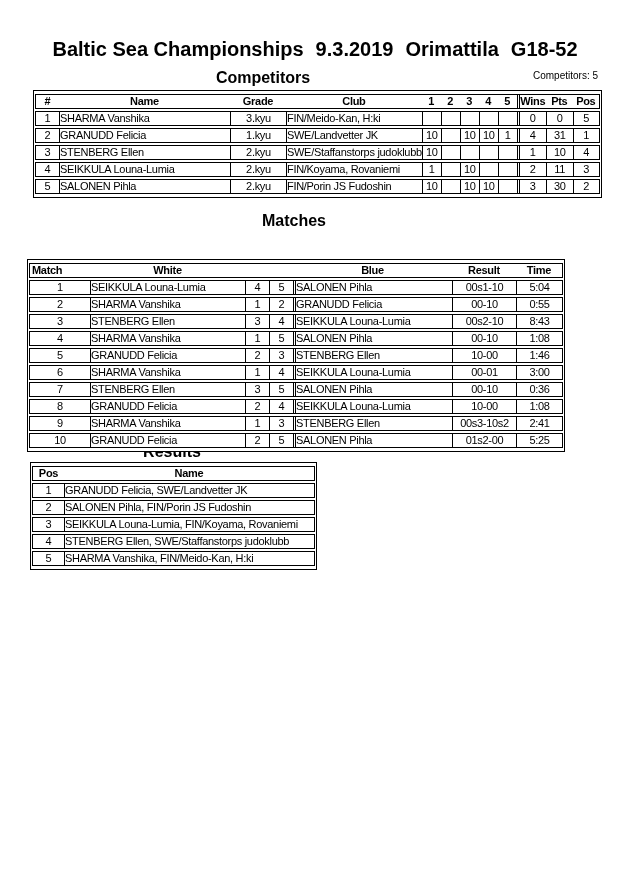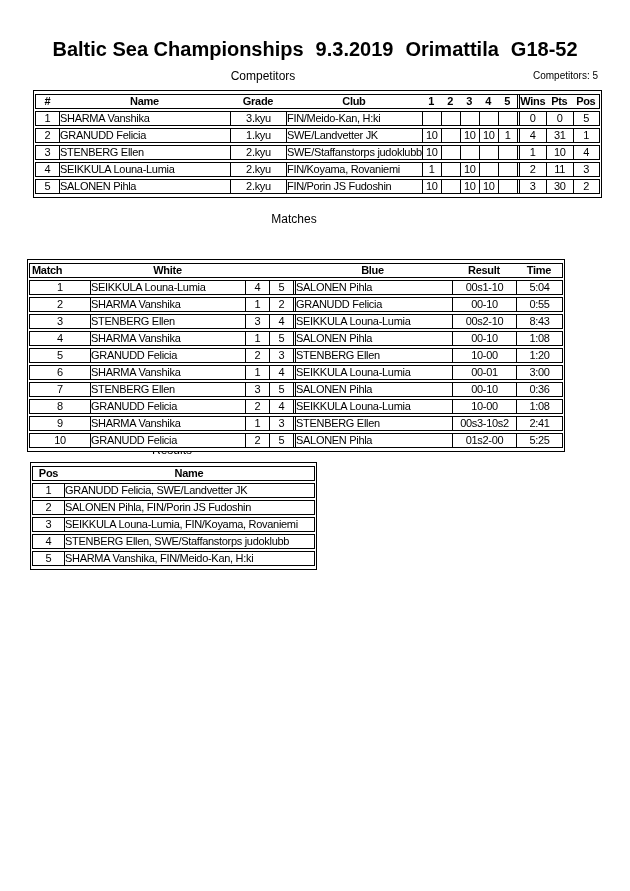--- a/index.html
+++ b/index.html
@@ -11,21 +11,21 @@
     color: #000000;
     overflow: hidden;
   }
   .page-title {
     position: absolute; top: 38px; left: 0; width: 630px;
     display: flex; justify-content: center; column-gap: 12px;
     font-size: 20px; font-weight: bold; white-space: nowrap;
   }
   .section-label {
     position: absolute; transform: translateX(-50%);
-    font-size: 12px; font-weight: normal; white-space: nowrap;
+    font-size: 16px; font-weight: bold; white-space: nowrap;
   }
   #competitors-label { left: 263px; top: 69px; }
   #matches-label     { left: 294px; top: 212px; text-align: right; }
   #results-label     { left: 172px; top: 443px; }
   .count-label {
     position: absolute; top: 70px; right: 32px;
     font-size: 10px; white-space: nowrap;
   }
   .grid-wrap {
     position: absolute;
@@ -251,21 +251,21 @@
           <td class="ac">1:08</td>
         </tr>
 
         <tr>
           <td class="ac">5</td>
           <td class="al">GRANUDD Felicia</td>
           <td class="ac">2</td>
           <td class="ac">3</td>
           <td class="al divider">STENBERG Ellen</td>
           <td class="ac">10-00</td>
-          <td class="ac">1:20</td>
+          <td class="ac">1:46</td>
         </tr>
 
         <tr>
           <td class="ac">6</td>
           <td class="al">SHARMA Vanshika</td>
           <td class="ac">1</td>
           <td class="ac">4</td>
           <td class="al divider">SEIKKULA Louna-Lumia</td>
           <td class="ac">00-01</td>
           <td class="ac">3:00</td>

